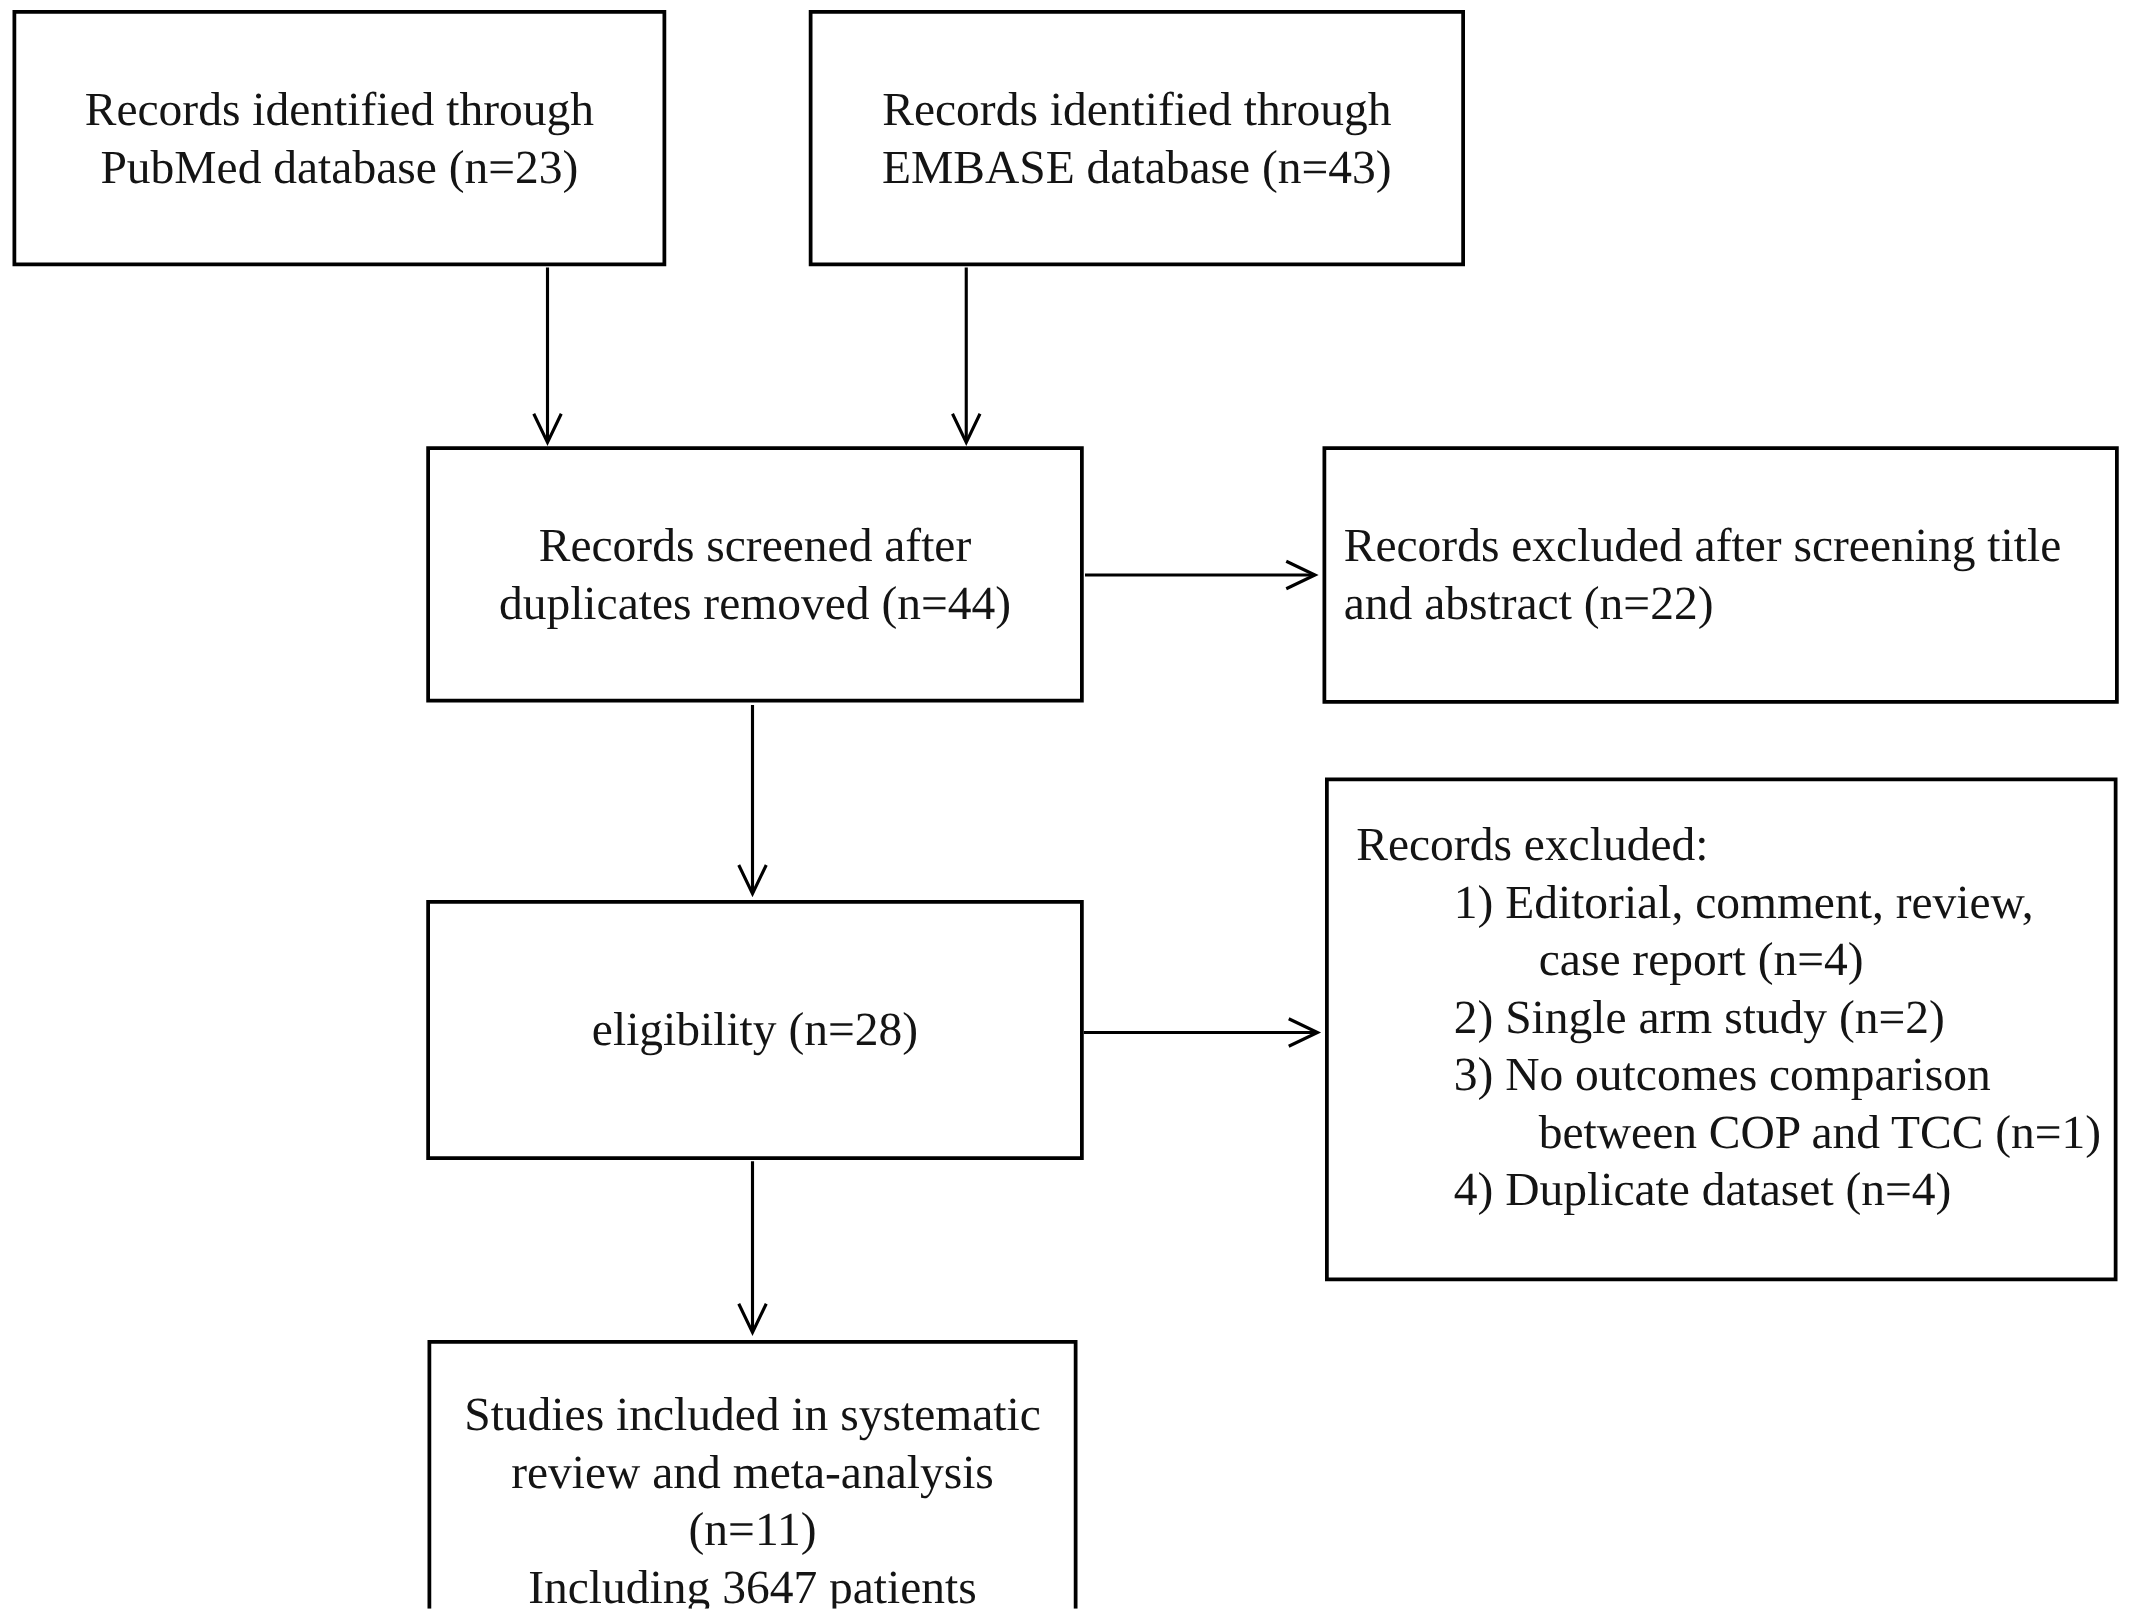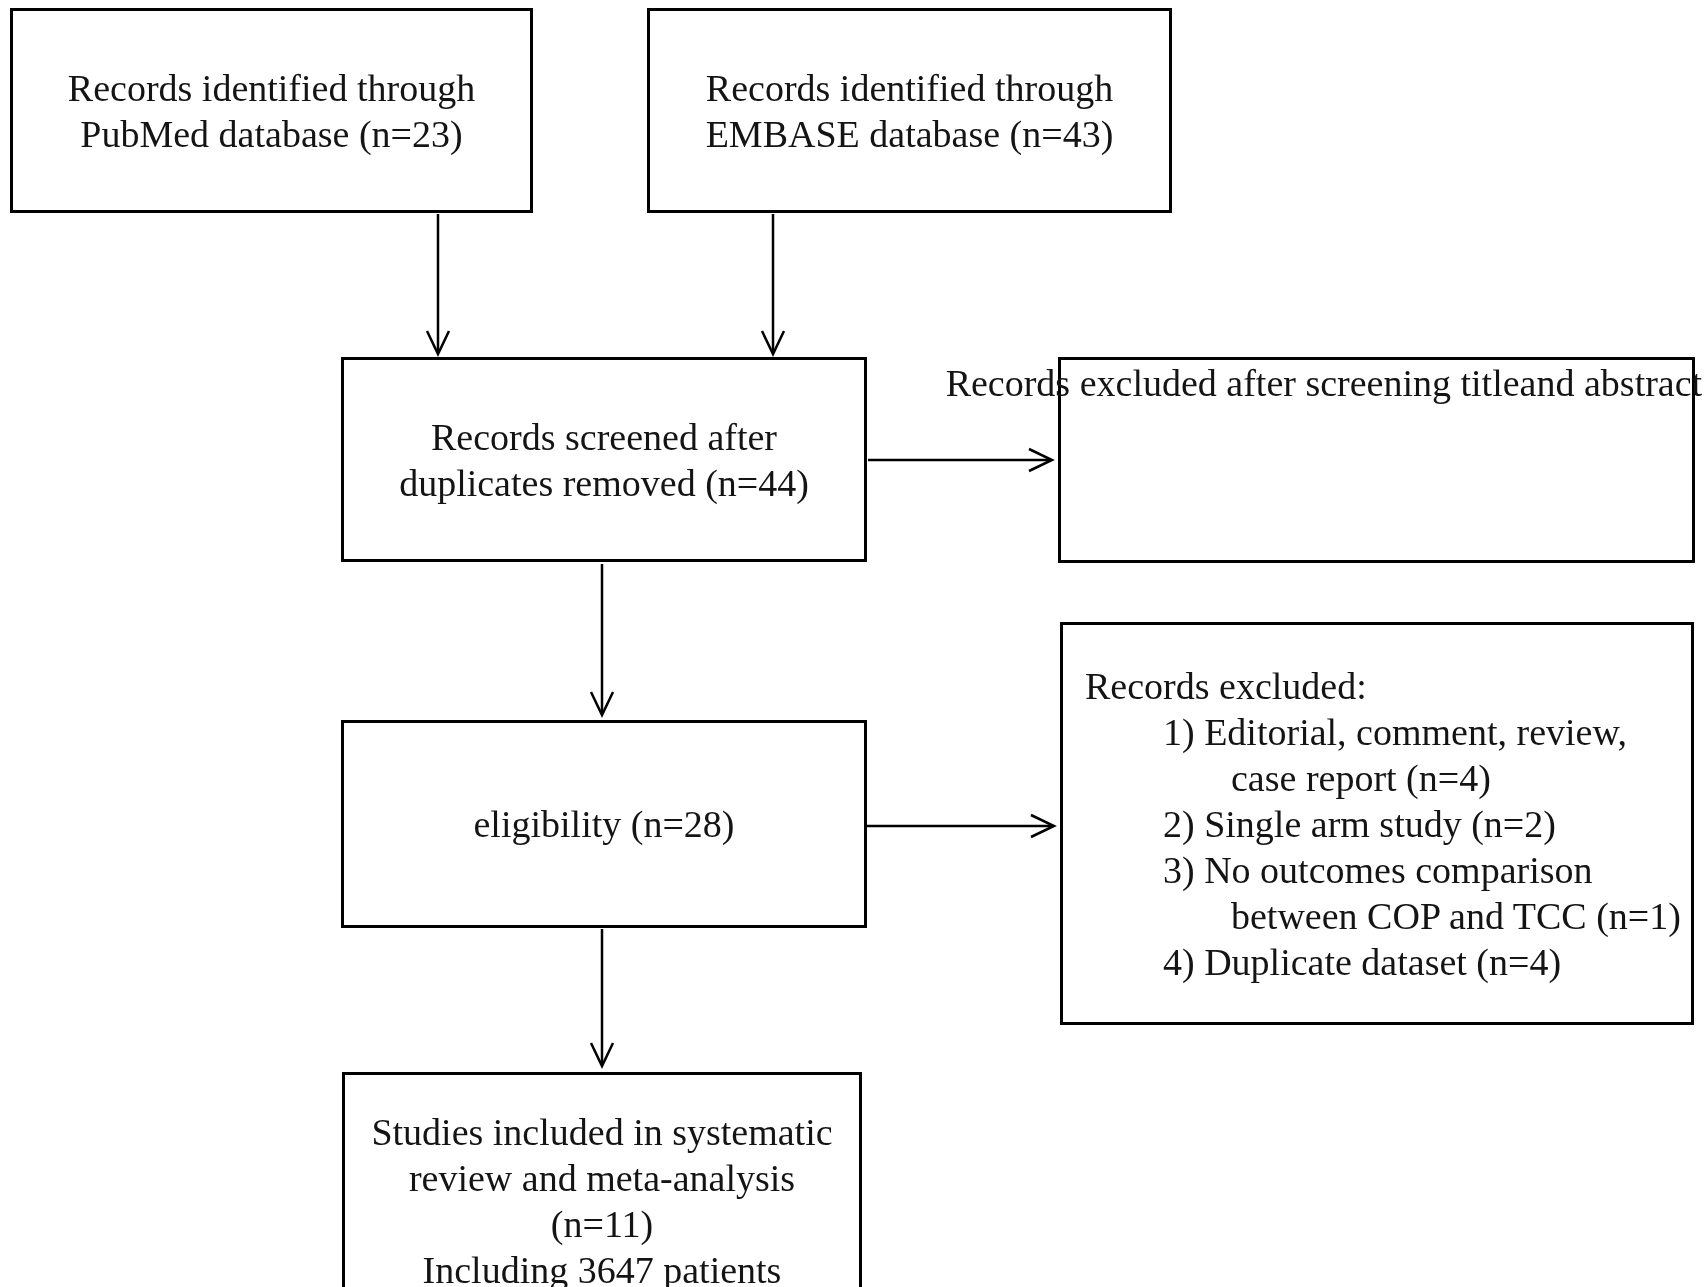--- a/index.html
+++ b/index.html
@@ -27,32 +27,32 @@
   }
   .center {
     display: flex;
     flex-direction: column;
     justify-content: center;
     align-items: center;
     text-align: center;
   }
   .vcl {
     display: flex;
-    flex-direction: row;
+    flex-direction: column;
     justify-content: center;
     padding-left: 14px;
     padding-right: 6px;
   }
   .vcl .line { white-space: nowrap; }
   .box-pubmed   { left: 10px;   top: 8px;    width: 523px; height: 205px; }
   .box-embase   { left: 647px;  top: 8px;    width: 525px; height: 205px; }
   .box-screened { left: 341px;  top: 357px;  width: 526px; height: 205px; }
   .box-excl1    { left: 1058px; top: 357px;  width: 637px; height: 206px; }
   .box-assessed { left: 341px;  top: 720px;  width: 526px; height: 208px; }
-  .box-excl2    { left: 1060px; top: 622px;  width: 634px; height: 403px; padding-top: 38px; }
+  .box-excl2    { left: 1060px; top: 622px;  width: 634px; height: 403px; padding-top: 28px; }
   .box-included { left: 342px;  top: 1072px; width: 520px; height: 257px; }
   .xl-line { white-space: nowrap; }
   .xl-title { padding-left: 22px; }
   .xl-n { padding-left: 100px; }
   .xl-c { padding-left: 139px; margin-left: 29px; }
 </style>
 </head>
 <body>
 
 <div class="canvas">

